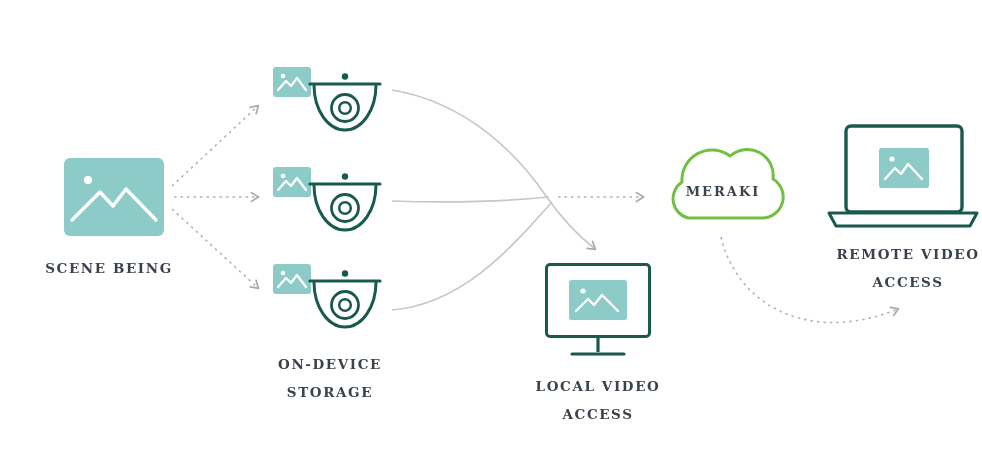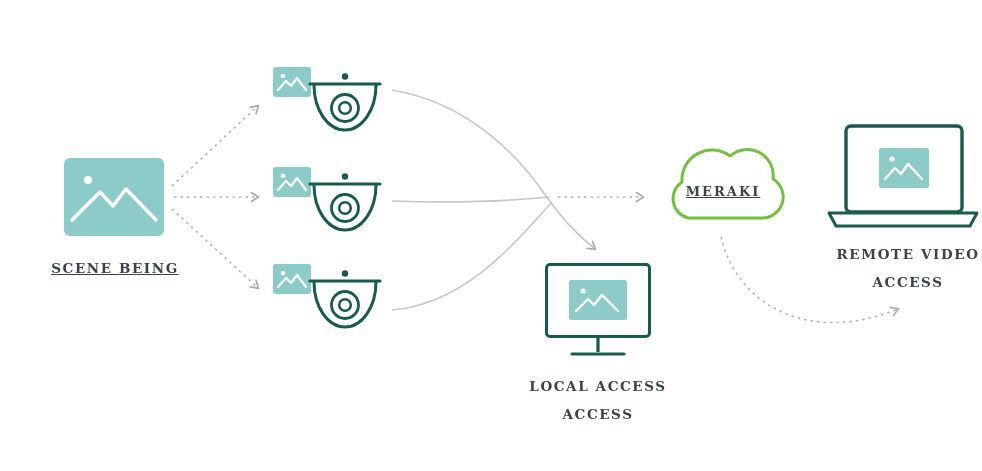--- a/index.html
+++ b/index.html
@@ -10,21 +10,21 @@
   #connectors{position:absolute;left:0;top:0;z-index:0;}
   .node{position:absolute;z-index:1;}
   .label{
     position:absolute;z-index:2;text-align:center;
     color:#3A424C;font-weight:bold;font-size:13.5px;letter-spacing:1.6px;
     line-height:28px;
   }
   .label span{display:block;white-space:nowrap;}
   .cloud-label{
     position:absolute;z-index:2;text-align:center;
-    color:#3A424C;font-weight:bold;font-size:13px;letter-spacing:2px;text-decoration:underline;
+    color:#3A424C;font-weight:bold;font-size:13px;letter-spacing:2px;
   }
 </style>
 </head>
 <body>
 
 <div id="stage">
 
   <svg id="connectors" width="982" height="471" viewBox="0 0 982 471">
     <defs>
       <marker id="arw" viewBox="0 0 10 10" refX="7.5" refY="5" markerWidth="11" markerHeight="11" orient="auto" markerUnits="userSpaceOnUse">
@@ -45,21 +45,21 @@
     <path d="M 721,237 C 738,308 812,344 898,309" fill="none" stroke="#B3B3B3" stroke-width="1.6" stroke-dasharray="2.5 4" marker-end="url(#arw)"></path>
   </svg>
 
   <div class="node" style="left:64px;top:158px;">
     <svg width="100" height="78" viewBox="0 0 100 78">
       <rect x="0" y="0" width="100" height="78" rx="6" fill="#8CCBC7"></rect>
       <circle cx="24" cy="22" r="4" fill="#ffffff"></circle>
       <polyline points="8,62 36,34 49,48 62,31 92,62" fill="none" stroke="#ffffff" stroke-width="3.5" stroke-linecap="round" stroke-linejoin="round"></polyline>
     </svg>
   </div>
-  <div class="label" style="left:35px;top:254px;width:160px;text-decoration:underline;">
+  <div class="label" style="left:29px;top:254px;width:160px;">
     <span>SCENE BEING</span>
   </div>
 
   <div class="node" style="left:273px;top:67px;">
     <svg width="38" height="30" viewBox="0 0 38 30">
       <rect x="0" y="0" width="38" height="30" rx="3" fill="#8CCBC7"></rect>
       <circle cx="10" cy="9" r="2.3" fill="#ffffff"></circle>
       <polyline points="5,23 13,14 18,19 24,11 33,23" fill="none" stroke="#ffffff" stroke-width="2.2" stroke-linecap="round" stroke-linejoin="round"></polyline>
     </svg>
   </div>
@@ -100,33 +100,37 @@
   <div class="node" style="left:306px;top:269px;">
     <svg width="78" height="64" viewBox="0 0 78 64">
       <circle cx="39" cy="4.5" r="3.2" fill="#1A5A4E"></circle>
       <line x1="4" y1="12" x2="74" y2="12" stroke="#1A5A4E" stroke-width="3.2" stroke-linecap="round"></line>
       <path d="M 8,13 A 31,45 0 0 0 70,13" fill="none" stroke="#1A5A4E" stroke-width="3" stroke-linecap="round"></path>
       <circle cx="39" cy="36" r="13.5" fill="none" stroke="#1A5A4E" stroke-width="2.8"></circle>
       <circle cx="39" cy="36" r="5.8" fill="none" stroke="#1A5A4E" stroke-width="2.5"></circle>
     </svg>
   </div>
 
+  <div class="label" style="left:250px;top:350px;width:160px;">
+    <span>ON-DEVICE</span>
+    <span>STORAGE</span>
+  </div>
 
   <div class="node" style="left:545px;top:263px;">
     <svg width="106" height="94" viewBox="0 0 106 94">
       <rect x="1.5" y="1.5" width="103" height="72" rx="3.5" fill="#ffffff" stroke="#1A5A4E" stroke-width="3"></rect>
       <rect x="24" y="17" width="58" height="40" rx="2.5" fill="#8CCBC7"></rect>
       <circle cx="38" cy="28" r="2.6" fill="#ffffff"></circle>
       <polyline points="31,48 43,36 49,42 57,32 73,48" fill="none" stroke="#ffffff" stroke-width="2.4" stroke-linecap="round" stroke-linejoin="round"></polyline>
       <line x1="53" y1="75" x2="53" y2="89" stroke="#1A5A4E" stroke-width="3.2"></line>
       <line x1="27" y1="91" x2="79" y2="91" stroke="#1A5A4E" stroke-width="3.2" stroke-linecap="round"></line>
     </svg>
   </div>
   <div class="label" style="left:518px;top:372px;width:160px;">
-    <span>LOCAL ACCESS</span>
+    <span>LOCAL VIDEO</span>
     <span>ACCESS</span>
   </div>
 
   <div class="node" style="left:648px;top:130px;">
     <svg width="150" height="108" viewBox="0 0 150 108">
       <path d="M 40,88 L 114,88 A 21,21 0 0 0 125,49 A 26,26 0 0 0 82,26 A 30,30 0 0 0 34,52 A 20,20 0 0 0 40,88 Z" fill="#ffffff" stroke="#72BF44" stroke-width="3" stroke-linejoin="round" stroke-linecap="round"></path>
     </svg>
   </div>
   <div class="cloud-label" style="left:648px;top:184px;width:150px;">MERAKI</div>
 

